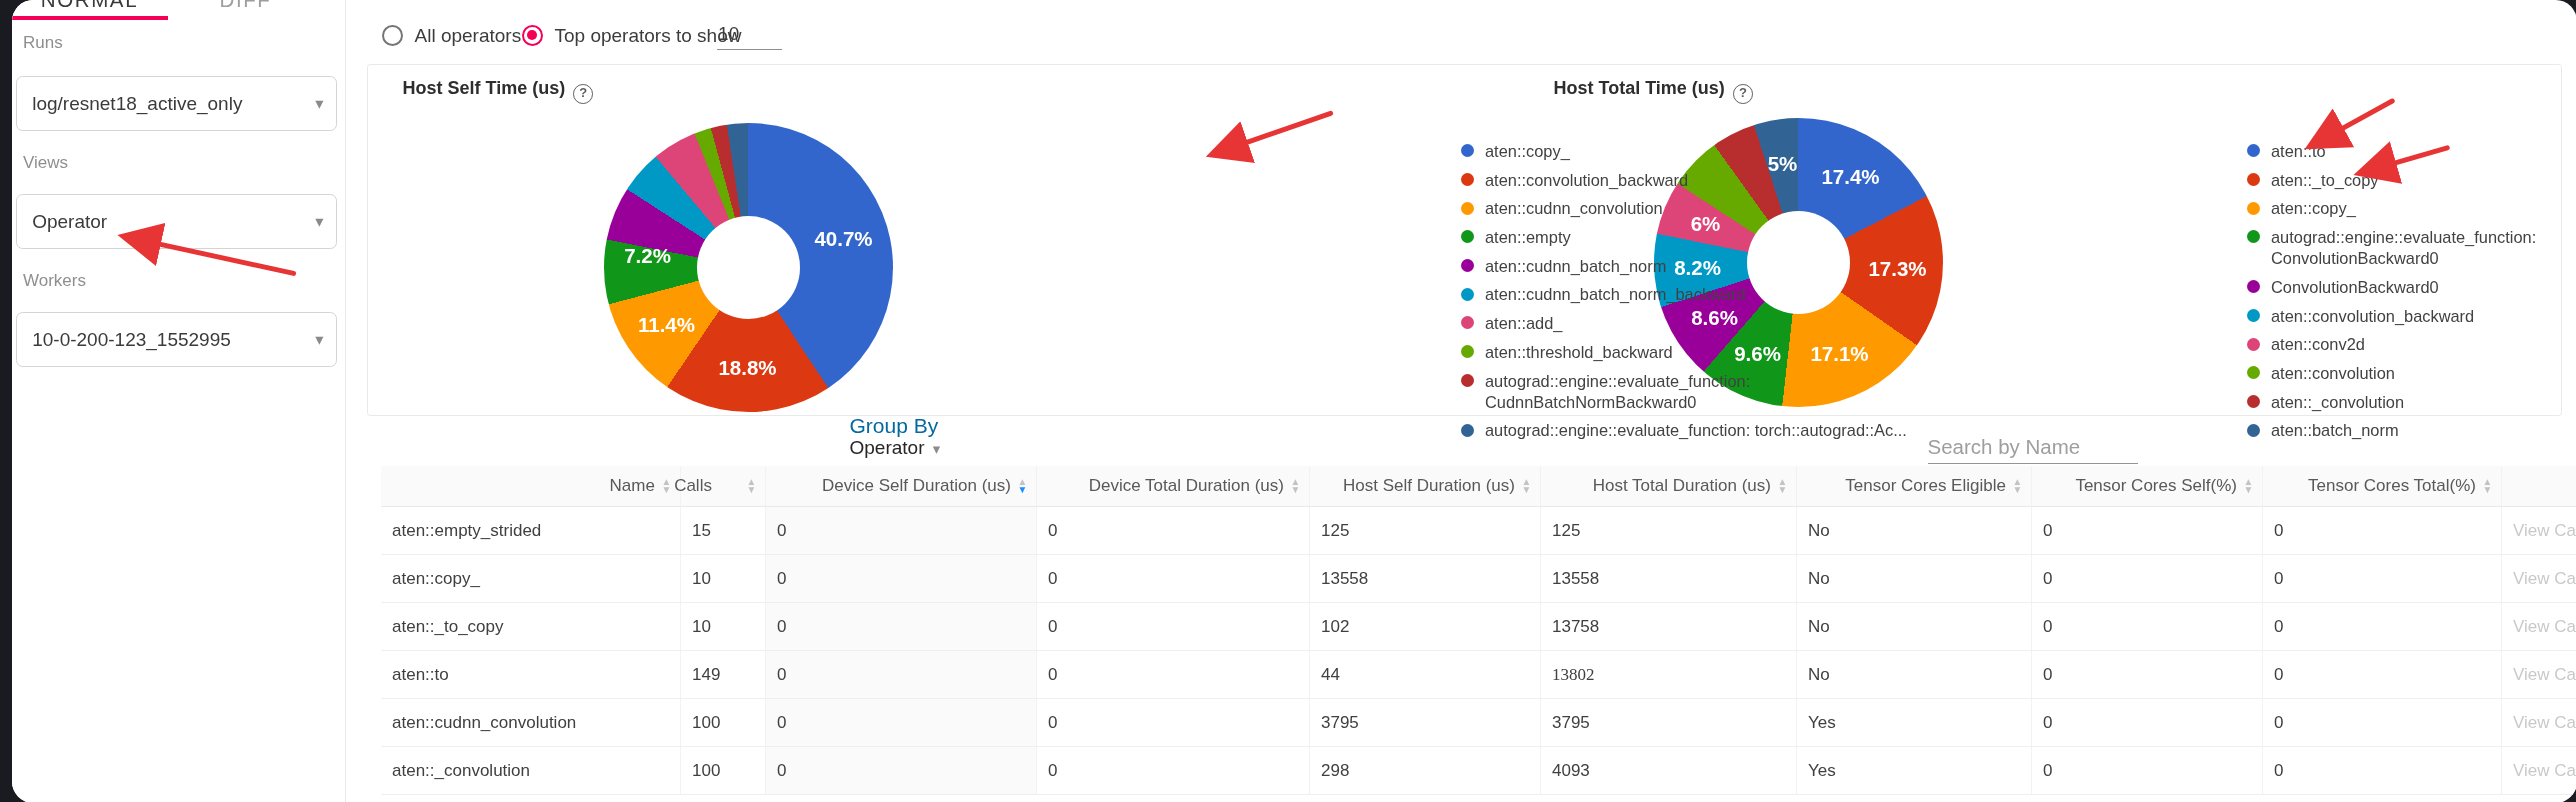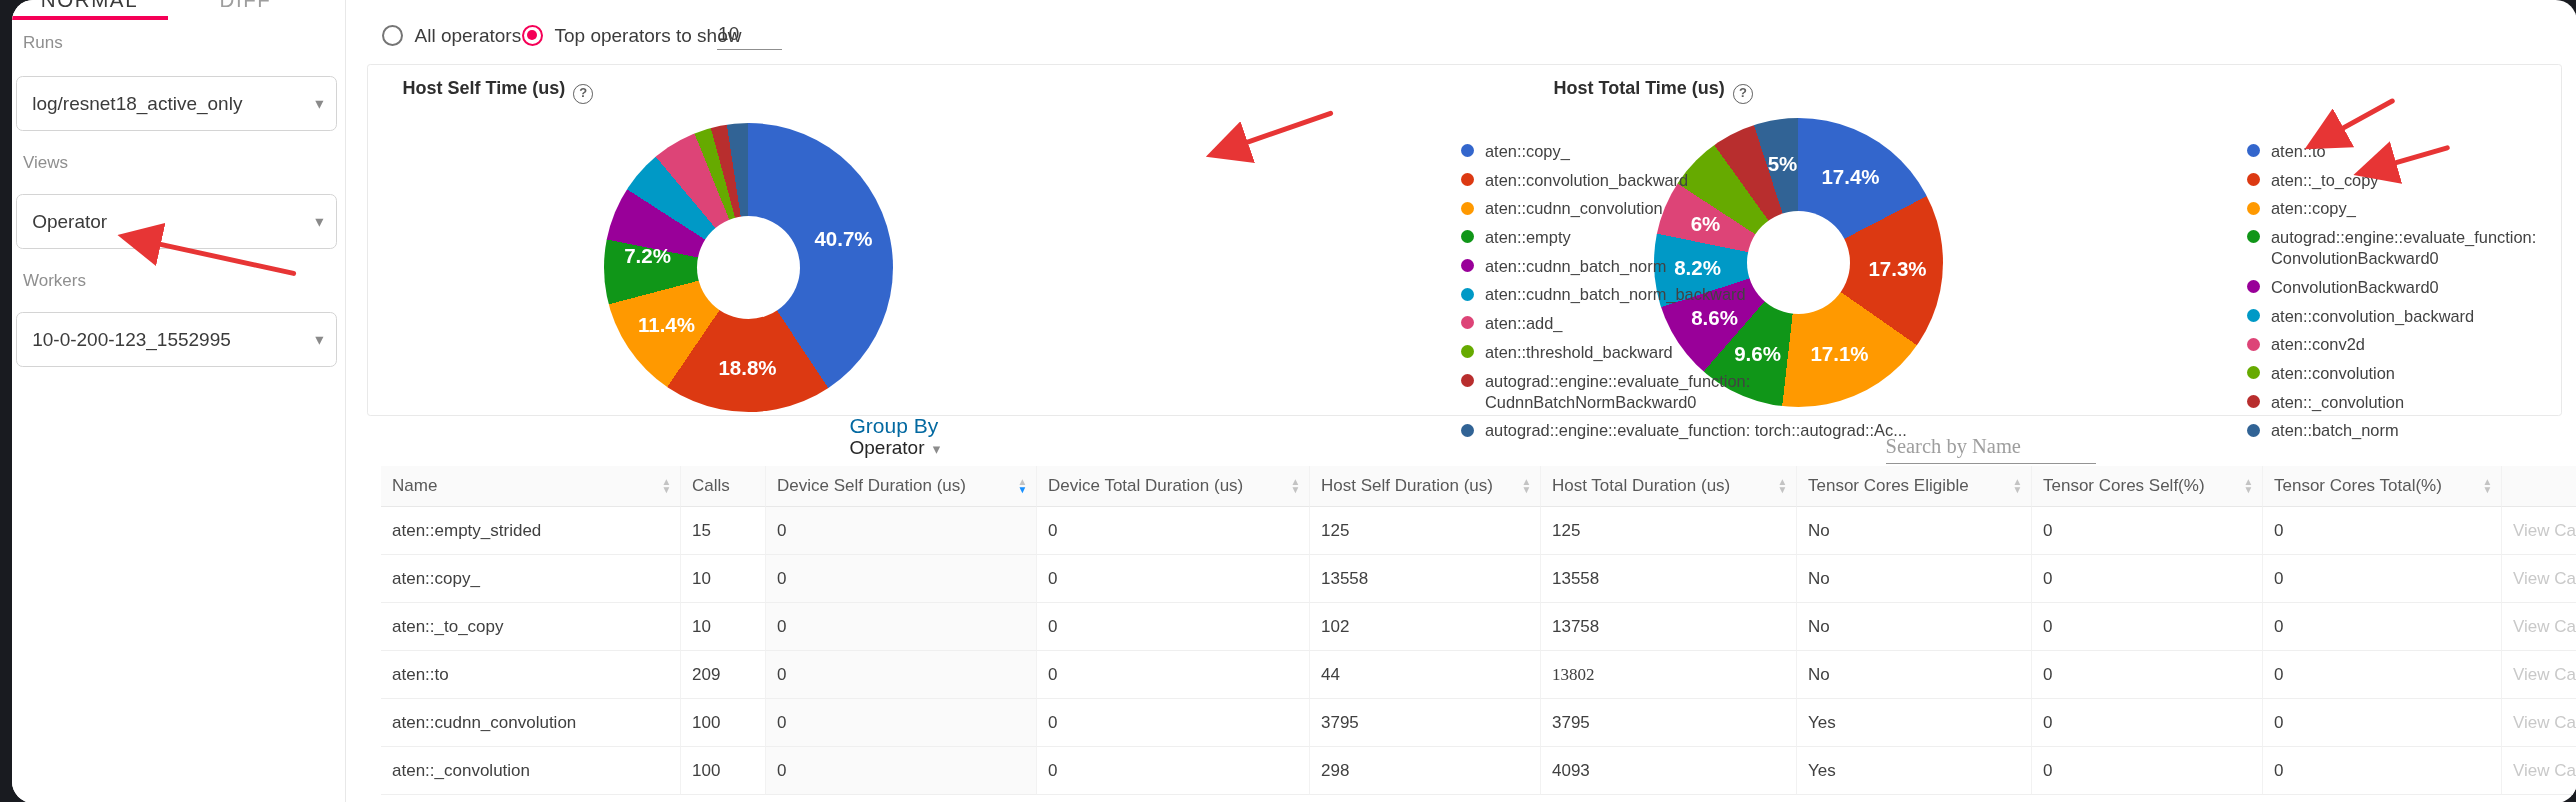--- a/index.html
+++ b/index.html
@@ -35,29 +35,29 @@
   .slice-label{position:absolute;transform:translate(-50%,-50%);color:#fff;font-size:20.5px;font-weight:bold;white-space:nowrap;}
   .legend{position:absolute;width:394px;}
   .legend-item{display:flex;margin-bottom:7.4px;}
   .legend-dot{flex:0 0 13px;width:13px;height:13px;border-radius:50%;margin-top:3.3px;margin-right:11.5px;}
   .legend-line{font-size:16.4px;line-height:21.3px;color:#424242;white-space:nowrap;}
   
   .groupby-label{position:absolute;left:838px;top:414px;font-size:21px;color:#0369a1;}
   .groupby-select{position:absolute;left:838px;top:437px;width:108px;padding-bottom:20px;border-bottom:1.6px solid #9e9e9e;
     font-size:19px;color:#262626;cursor:pointer;}
   .groupby-select .caret{color:#8c8c8c;font-size:14.8px;margin-left:8.2px;}
-  .search-input{position:absolute;left:1874px;top:430px;width:210px;height:33px;border:none;outline:none;background:transparent;
-    border-bottom:1.6px solid #949494;font-size:20.5px;color:#3c3c3c;font-family:Liberation Serif, serif;padding:0;}
+  .search-input{position:absolute;left:1916px;top:430px;width:210px;height:33px;border:none;outline:none;background:transparent;
+    border-bottom:1.6px solid #949494;font-size:20.5px;color:#3c3c3c;font-family:Liberation Sans, sans-serif;padding:0;}
   .search-input::placeholder{color:#9e9e9e;}
   
   .optable{position:absolute;left:369px;top:466px;}
   .trow{display:flex;}
   .tcell{box-sizing:border-box;padding-left:11.5px;border-right:0.8px solid #f2f2f2;border-bottom:0.8px solid #efefef;
     display:flex;align-items:center;font-size:17px;color:#404040;height:48px;background:#fff;}
-  .thead .tcell{height:41px;background:#fafafa;color:#595959;border-bottom:0.8px solid #e8e8e8;justify-content:space-between;padding-right:8.2px;cursor:pointer;}
+  .thead .tcell{height:41px;background:#fafafa;color:#595959;border-bottom:0.8px solid #e8e8e8;justify-content:flex-end;padding-right:8.2px;cursor:pointer;}
   .tcell.sorted{background:#fafafa;}
   .sortw{display:flex;flex-direction:column;line-height:8.2px;font-size:9.9px;color:#c3c3c3;margin-left:6.6px;}
   .sortw .on{color:#1890ff;}
   .link-cell{color:#c9c9c9;white-space:nowrap;cursor:pointer;}
   
   #arrows{position:absolute;left:0;top:0;width:2565px;height:803px;pointer-events:none;}
 </style>
 </head>
 <body>
 
@@ -358,21 +358,21 @@
         <div class="tcell" style="width: 256px;">13758</div>
         <div class="tcell" style="width: 235px;">No</div>
         <div class="tcell" style="width: 231px;">0</div>
         <div class="tcell" style="width: 239px;">0</div>
         <div class="tcell" style="width: 181px; border-right: none;">
           <span class="link-cell">View CallStack</span>
         </div>
       </div>
       <div class="trow">
         <div class="tcell" style="width: 300px;">aten::to</div>
-        <div class="tcell" style="width: 85px;">209</div>
+        <div class="tcell" style="width: 85px;">149</div>
         <div class="tcell sorted" style="width: 271px;">0</div>
         <div class="tcell" style="width: 273px;">0</div>
         <div class="tcell" style="width: 231px;">44</div>
         <div class="tcell" style="width: 256px; font-family: Liberation Serif, serif;">13802</div>
         <div class="tcell" style="width: 235px;">No</div>
         <div class="tcell" style="width: 231px;">0</div>
         <div class="tcell" style="width: 239px;">0</div>
         <div class="tcell" style="width: 181px; border-right: none;">
           <span class="link-cell">View CallStack</span>
         </div>

